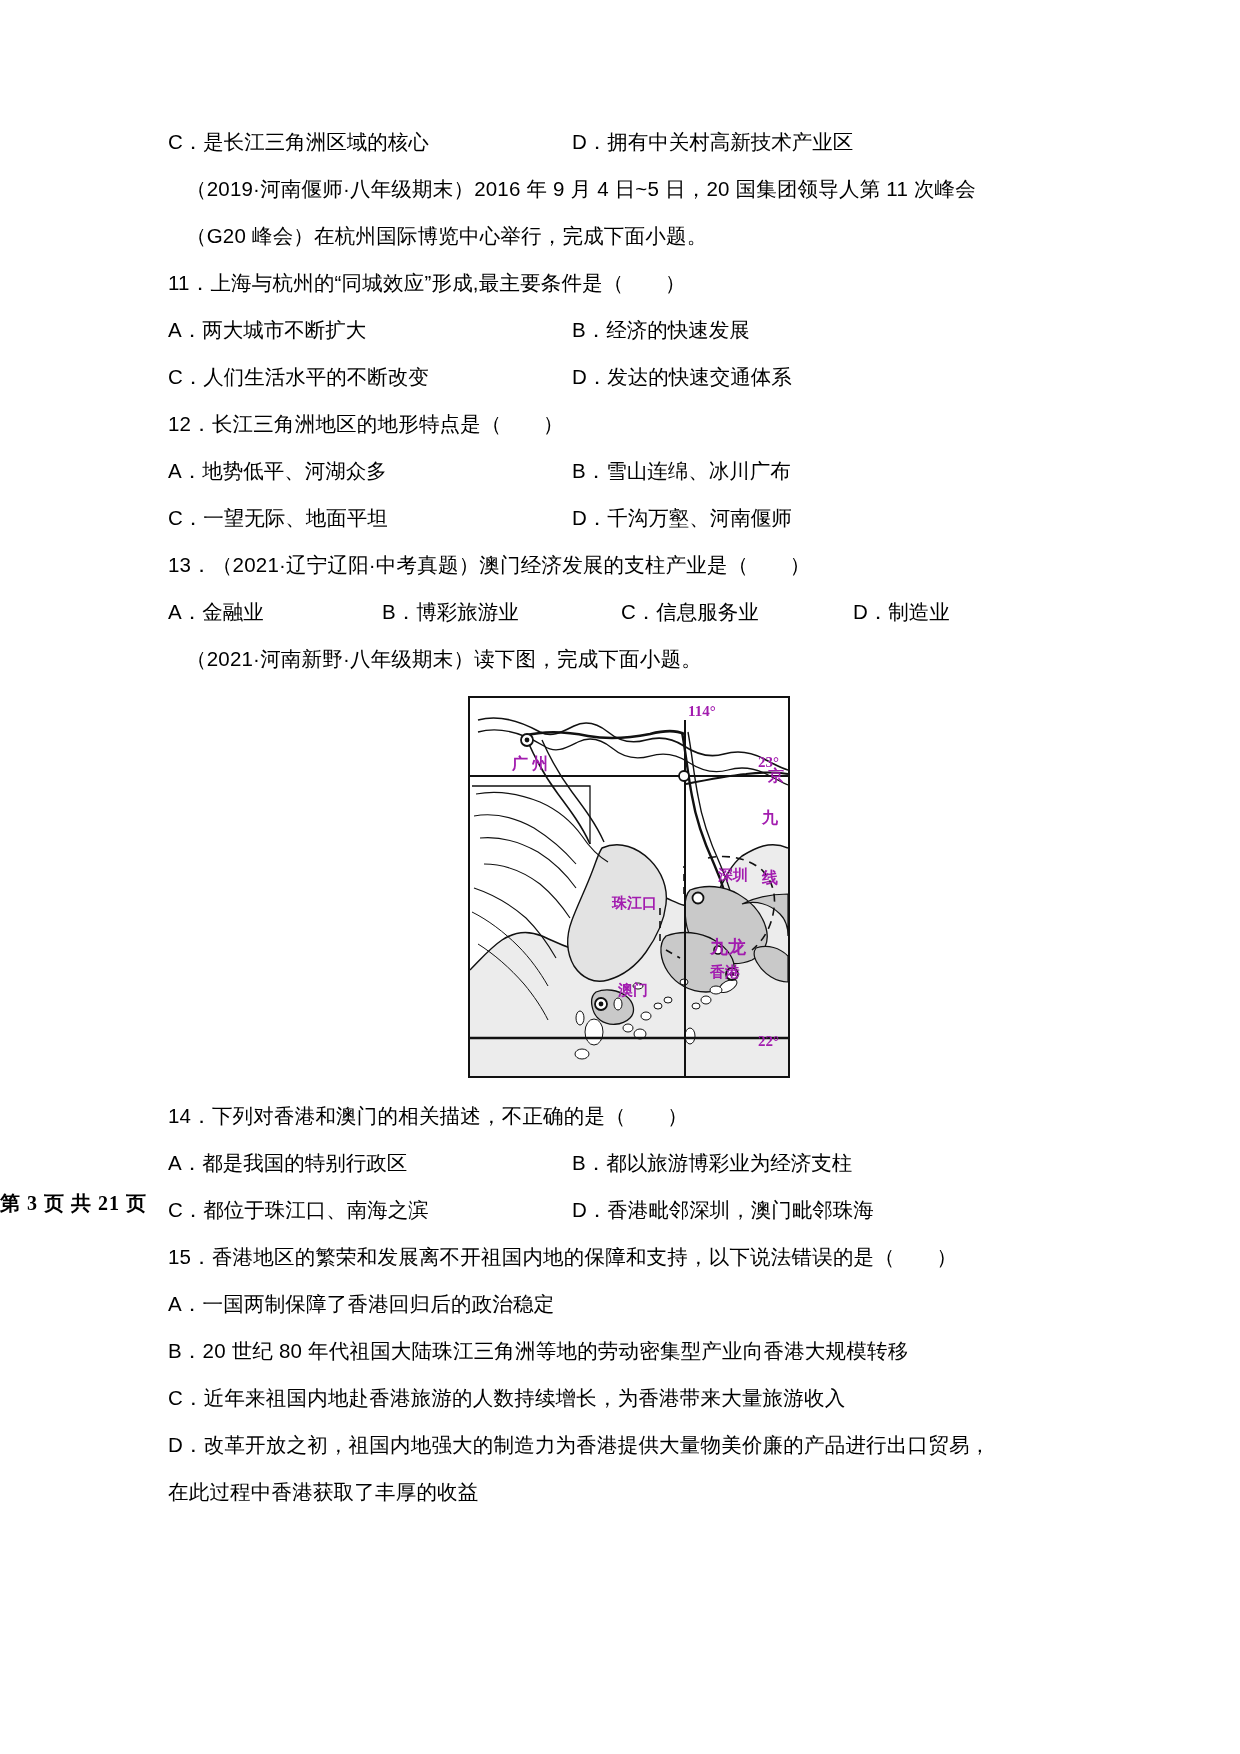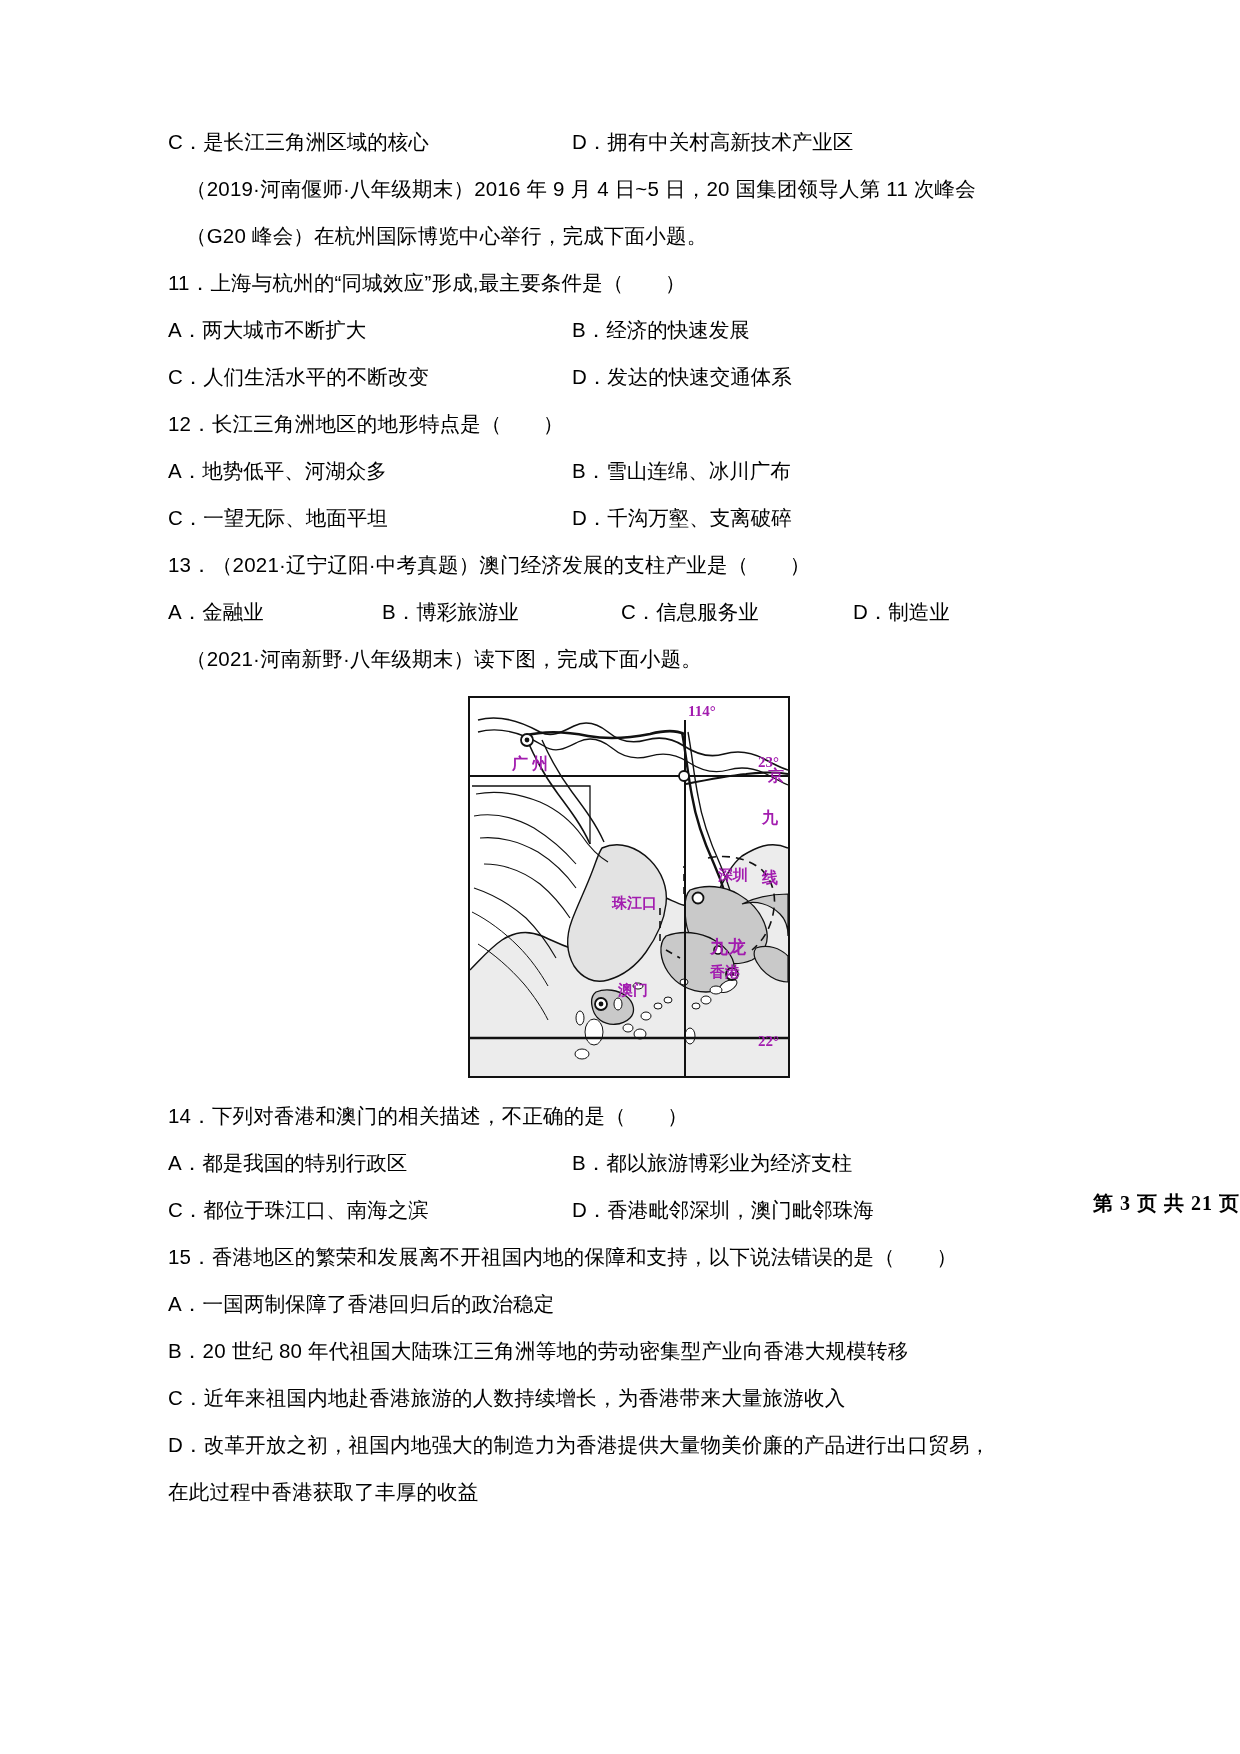--- a/index.html
+++ b/index.html
@@ -88,21 +88,21 @@
   .lbl-kl   { left: 240px; top: 240px; font-size: 18px; }
   .lbl-hk   { left: 240px; top: 267px; font-size: 15px; }
   .lbl-mac  { left: 148px; top: 285px; font-size: 15px; }
 
   
   .footer {
     position: absolute;
     left: 0;
     right: 0;
     bottom: 196px;
-    text-align: right;
+    text-align: left;
     font-size: 20px;
     font-family: "Liberation Serif", "DejaVu Serif", serif;
     font-weight: bold;
     letter-spacing: 1px;
   }
 </style>
 </head>
 <body>
 
 <div class="page">
@@ -125,21 +125,21 @@
     <span class="colB">D．发达的快速交通体系</span>
   </div>
 
   <div class="line">12．长江三角洲地区的地形特点是（　　）</div>
   <div class="two-col">
     <span class="colA">A．地势低平、河湖众多</span>
     <span class="colB">B．雪山连绵、冰川广布</span>
   </div>
   <div class="two-col">
     <span class="colA">C．一望无际、地面平坦</span>
-    <span class="colB">D．千沟万壑、支离破碎</span>
+    <span class="colB">D．千沟万壑、河南偃师</span>
   </div>
 
   <div class="line">13．（2021·辽宁辽阳·中考真题）澳门经济发展的支柱产业是（　　）</div>
   <div class="four-col">
     <span class="c1">A．金融业</span>
     <span class="c2">B．博彩旅游业</span>
     <span class="c3">C．信息服务业</span>
     <span class="c4">D．制造业</span>
   </div>
 

